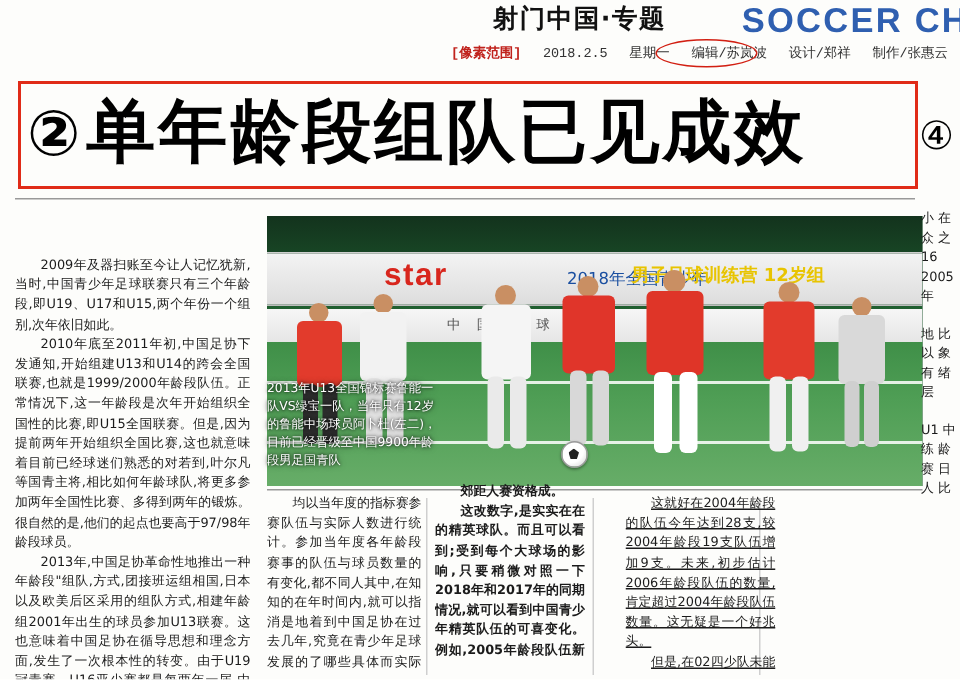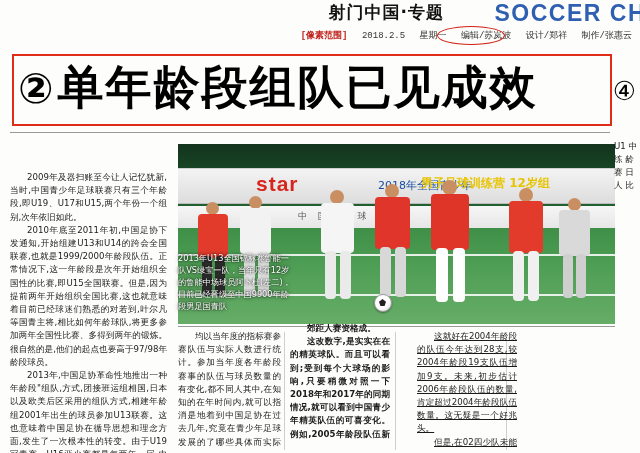--- a/index.html
+++ b/index.html
@@ -395,16 +395,18 @@
   <div class="col" style="left:290px;top:322px;width:100px;height:120px;font-weight:bold;">
     <p class="first">郊距人赛资格成。</p>
     <p>这改数字,是实实在在的精英球队。而且可以看到;受到每个大球场的影响,只要稍微对照一下2018年和2017年的同期情况,就可以看到中国青少年精英队伍的可喜变化。例如,2005年龄段队伍新增加</p>
   </div>
   <div class="col" style="left:417px;top:330px;width:100px;height:120px;text-decoration:underline;">
     <p class="first">这就好在2004年龄段的队伍今年达到28支,较2004年龄段19支队伍增加9支。未来,初步估计2006年龄段队伍的数量,肯定超过2004年龄段队伍数量。这无疑是一个好兆头。</p>
     <p>但是,在02四少队未能预选赛出线之后,如何安排这一年龄段的队伍</p>
   </div>
 
   <div class="side">
+    <div class="blk">小 在 众 之 16 2005 年</div>
+    <div class="blk">地 比 以 象 有 绪 层</div>
     <div class="blk">U1 中 练 龄 赛 日 人 比</div>
   </div>
 
 </div>
 
 </body></html>

